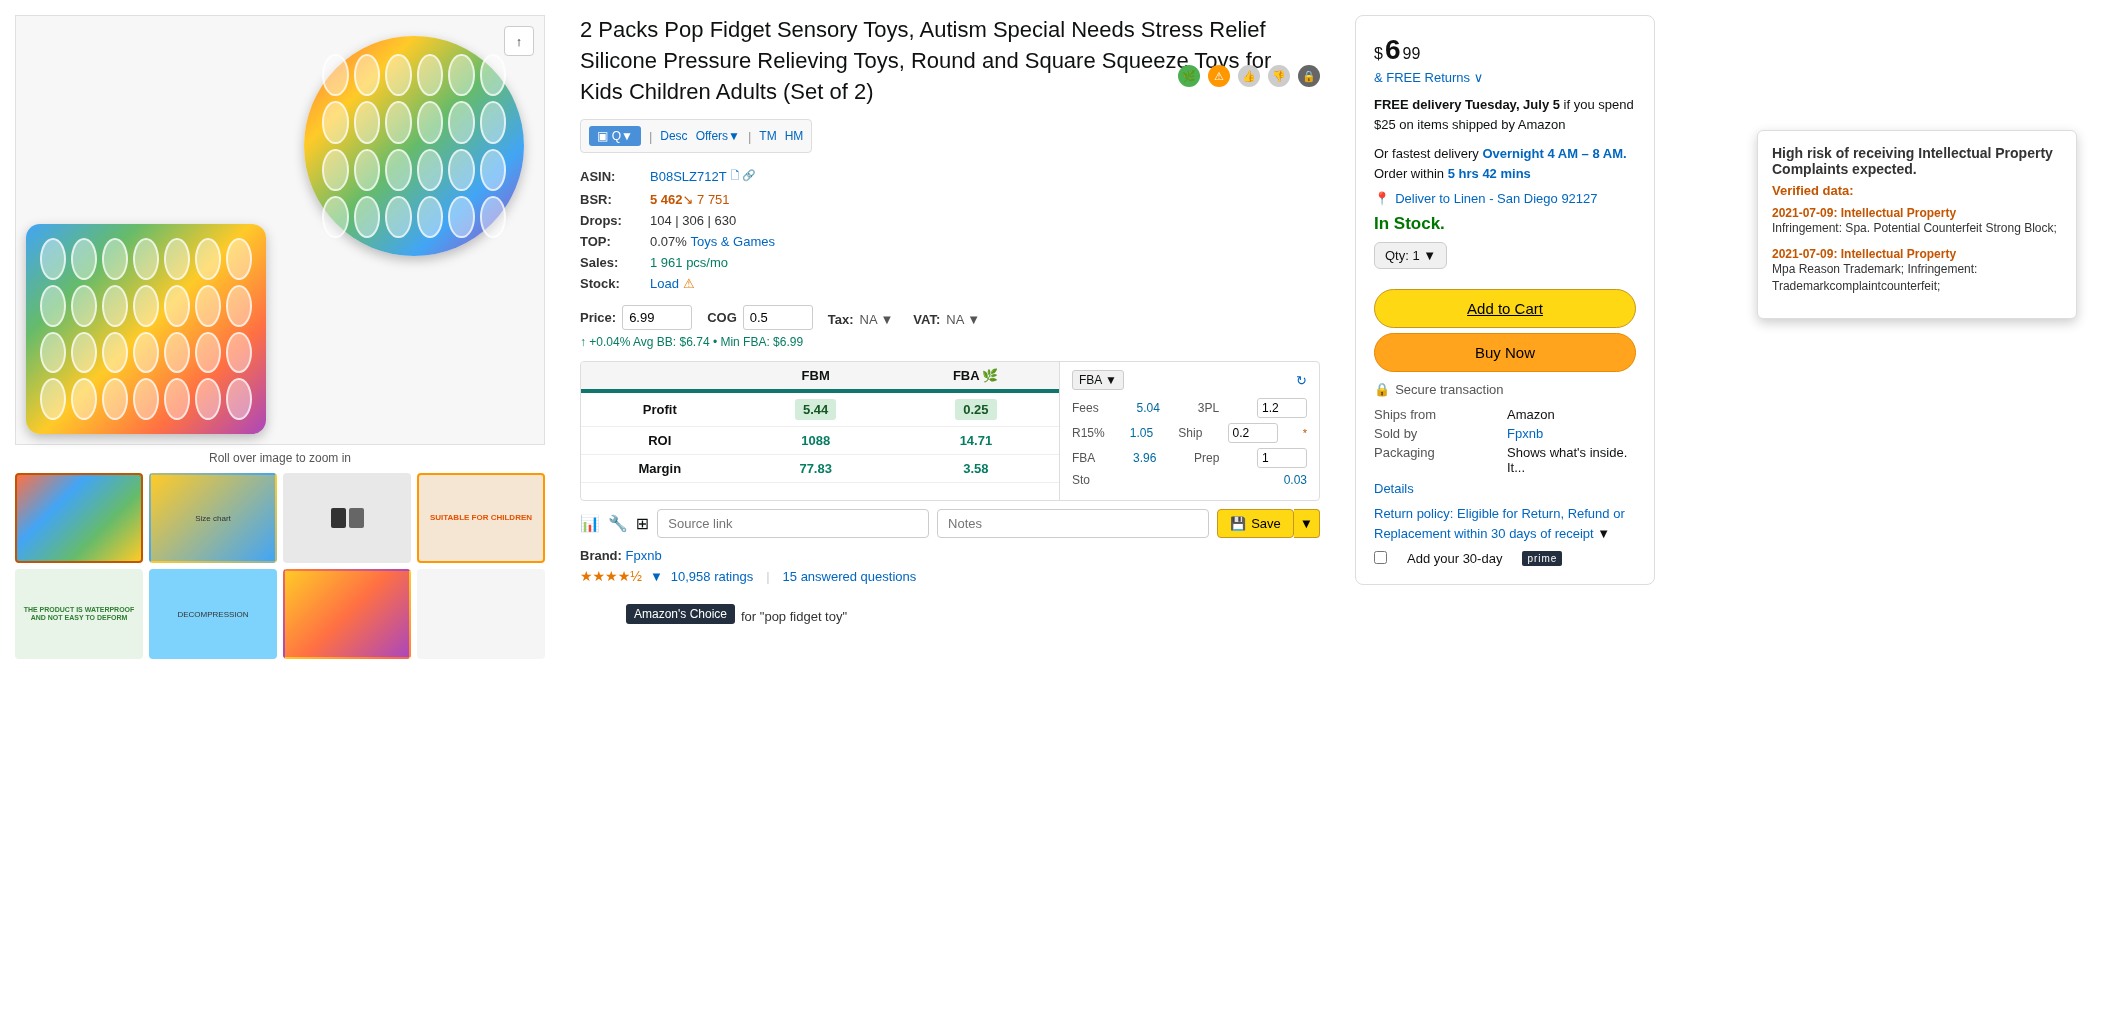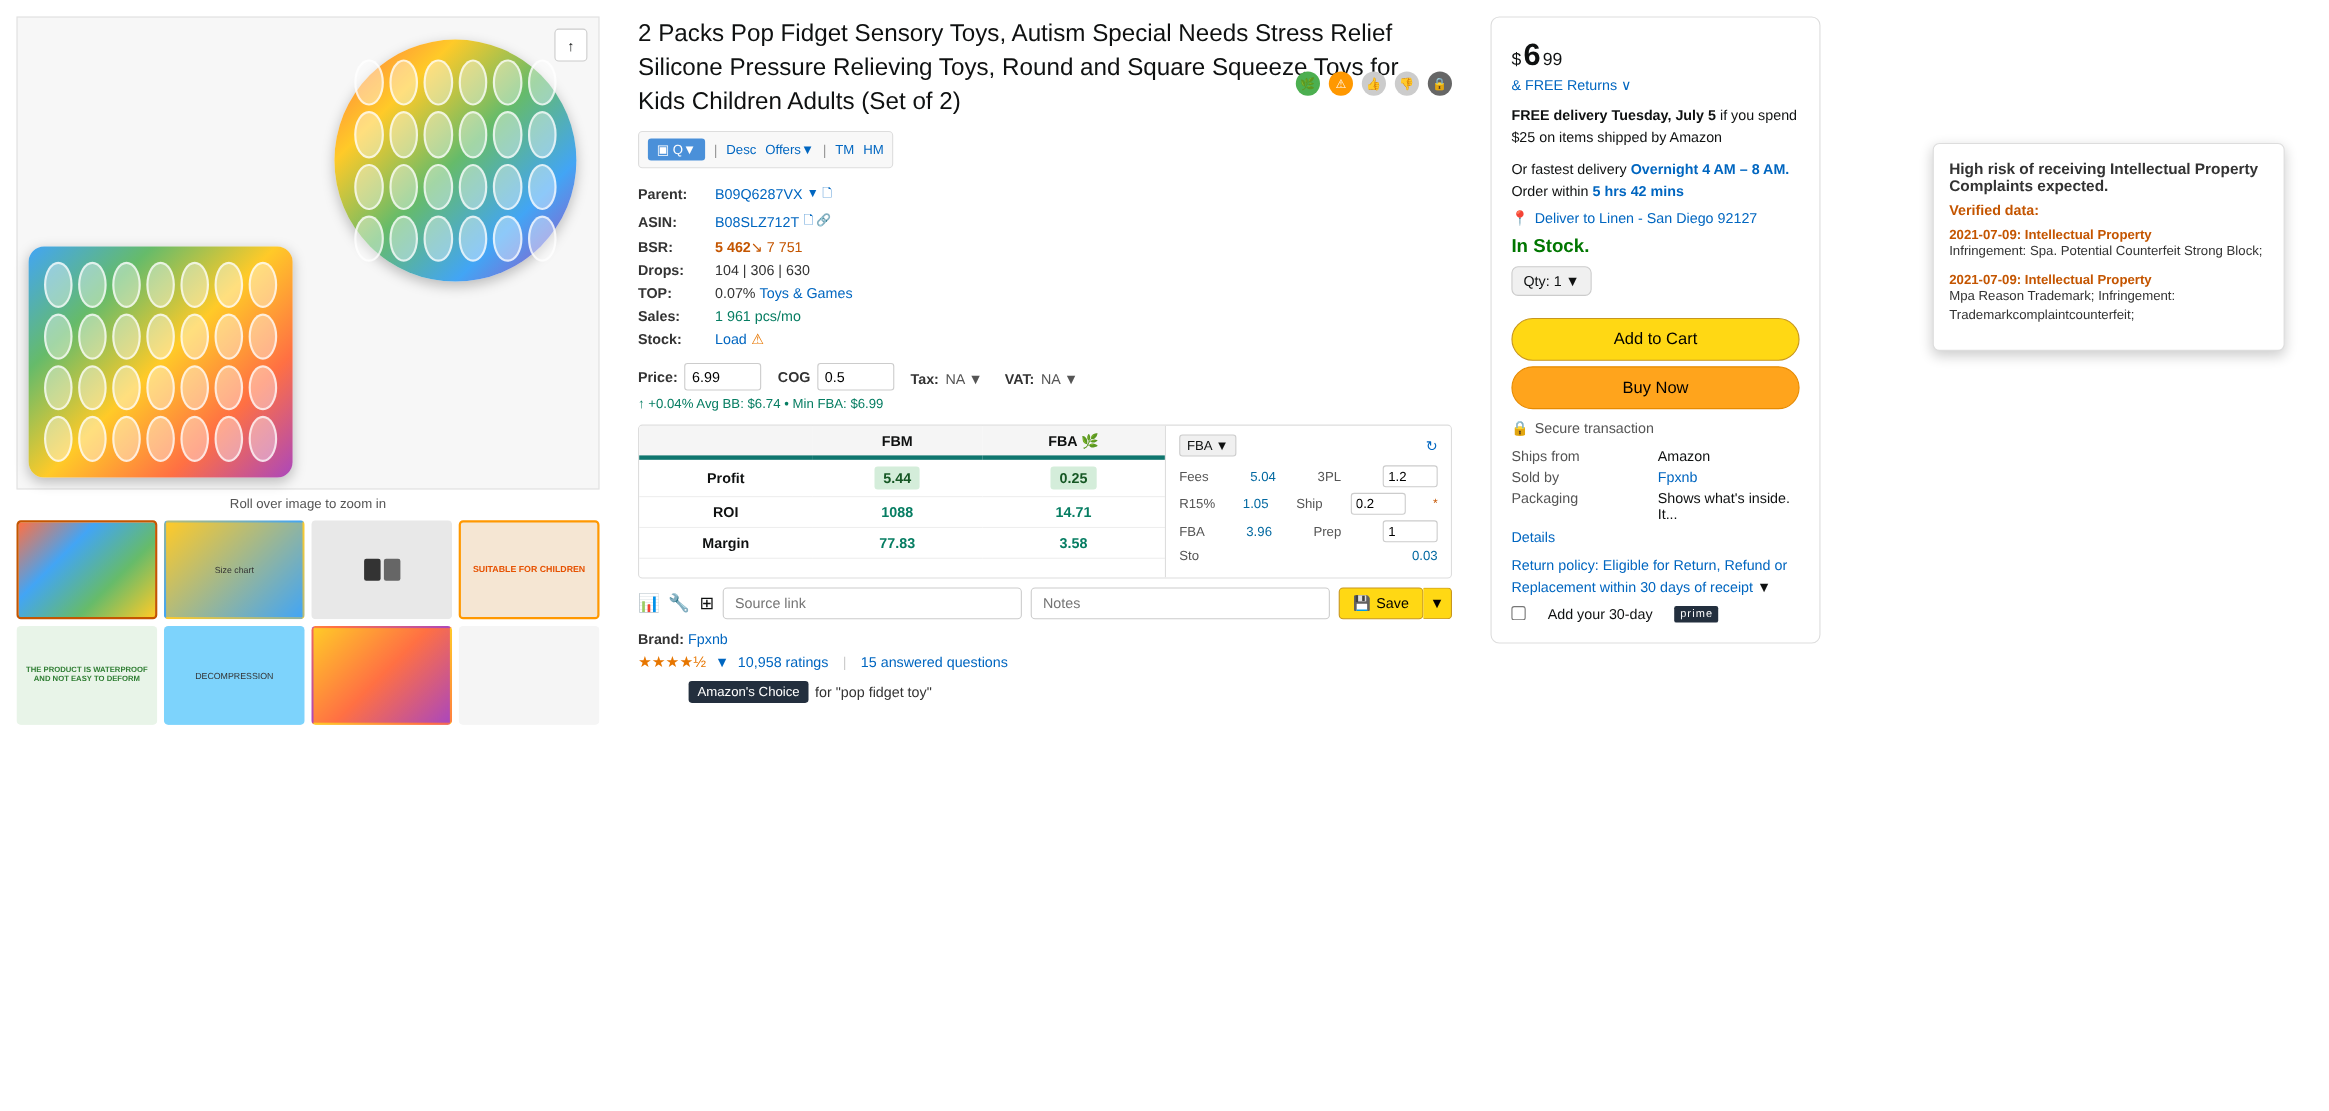--- a/index.html
+++ b/index.html
@@ -90,21 +90,21 @@
     
     .purchase-section { width: 300px; border: 1px solid #ddd; border-radius: 8px; padding: 18px; margin: 15px; flex-shrink: 0; height: fit-content; }
     .free-returns { color: #0066c0; font-size: 13px; cursor: pointer; }
     .delivery-section { margin: 10px 0; font-size: 13px; line-height: 1.5; }
     .delivery-bold { font-weight: bold; }
     .fastest-delivery { font-size: 13px; margin-top: 5px; line-height: 1.5; }
     .fast-bold { font-weight: bold; color: #0066c0; }
     .location-row { display: flex; align-items: center; gap: 5px; margin: 8px 0; font-size: 13px; color: #0066c0; cursor: pointer; }
     .in-stock { color: #007600; font-size: 17px; font-weight: bold; margin: 8px 0; }
     .qty-select { border: 1px solid #ccc; border-radius: 6px; padding: 5px 10px; font-size: 13px; cursor: pointer; background: #f0f0f0; display: inline-block; }
-    .add-to-cart-btn { width: 100%; background: #ffd814; border: 1px solid #c7961e; border-radius: 20px; padding: 10px; font-size: 15px; cursor: pointer; margin: 10px 0 5px; text-align: center; }
+    .add-to-cart-btn { width: 100%; background: #ffd814; border: 1px solid #c7961e; border-radius: 20px; padding: 10px; font-size: 15px; cursor: pointer; margin: 10px 0 5px; text-align: center; text-decoration: underline; }
     .buy-now-btn { width: 100%; background: #ffa41c; border: 1px solid #e68a00; border-radius: 20px; padding: 10px; font-size: 15px; cursor: pointer; margin-bottom: 10px; text-align: center; }
     .secure-row { display: flex; align-items: center; gap: 5px; color: #555; font-size: 13px; margin-bottom: 10px; }
     .ships-grid { display: grid; grid-template-columns: 1fr 1fr; gap: 4px; font-size: 13px; margin: 5px 0; }
     .ships-label { color: #555; }
     .ships-value { color: #0F1111; }
     .ships-value-link { color: #0066c0; cursor: pointer; }
     .details-link { color: #0066c0; font-size: 13px; cursor: pointer; display: block; margin: 6px 0; }
     .return-policy { font-size: 13px; line-height: 1.5; margin-top: 8px; }
     .return-link { color: #0066c0; cursor: pointer; }
     .add-30-row { display: flex; align-items: flex-start; gap: 20px; margin-top: 8px; font-size: 13px; }
@@ -237,25 +237,20 @@
 
     <div class="icon-bar">
       <div class="icon-circle icon-green">🌿</div>
       <div class="icon-circle icon-orange">⚠</div>
       <div class="icon-circle icon-gray">👍</div>
       <div class="icon-circle icon-gray">👎</div>
       <div class="icon-circle icon-dark">🔒</div>
     </div>
 
     <div class="product-details">
-      <div class="detail-row">
-        <span class="detail-label">Parent:</span>
-        <span class="detail-value">B09Q6287VX</span>
-        <span class="copy-icon">▼ 🗋</span>
-      </div>
       <div class="detail-row">
         <span class="detail-label">ASIN:</span>
         <span class="detail-value">B08SLZ712T</span>
         <span class="copy-icon">🗋 🔗</span>
       </div>
       <div class="detail-row">
         <span class="detail-label">BSR:</span>
         <span class="bsr-value">5 462</span>
         <span class="bsr-arrow"> ↘ 7 751</span>
       </div>
@@ -385,21 +380,21 @@
       <span class="detail-label">Brand: </span>
       <span class="detail-value">Fpxnb</span>
     </div>
     <div style="display:flex;align-items:center;gap:8px;margin-top:5px;">
       <span class="stars">★★★★½</span>
       <span style="cursor:pointer;color:#0066c0;">▼</span>
       <span class="ratings-link">10,958 ratings</span>
       <span class="answered-sep">|</span>
       <span class="ratings-link">15 answered questions</span>
     </div>
-    <div style="margin-top:10px;display:flex;align-items:center;padding-left:46px;">
+    <div style="margin-top:20px;display:flex;align-items:flex-end;padding-left:46px;">
       <span class="amazon-choice">Amazon's Choice</span>
       <span style="font-size:13px;color:#333;">for "pop fidget toy"</span>
     </div>
   </div>
 
   <div class="ip-tooltip">
     <div class="ip-title">High risk of receiving Intellectual Property Complaints expected.</div>
     <div class="verified-label">Verified data:</div>
     <div class="ip-item">
       <div class="ip-date">2021-07-09: Intellectual Property</div>

